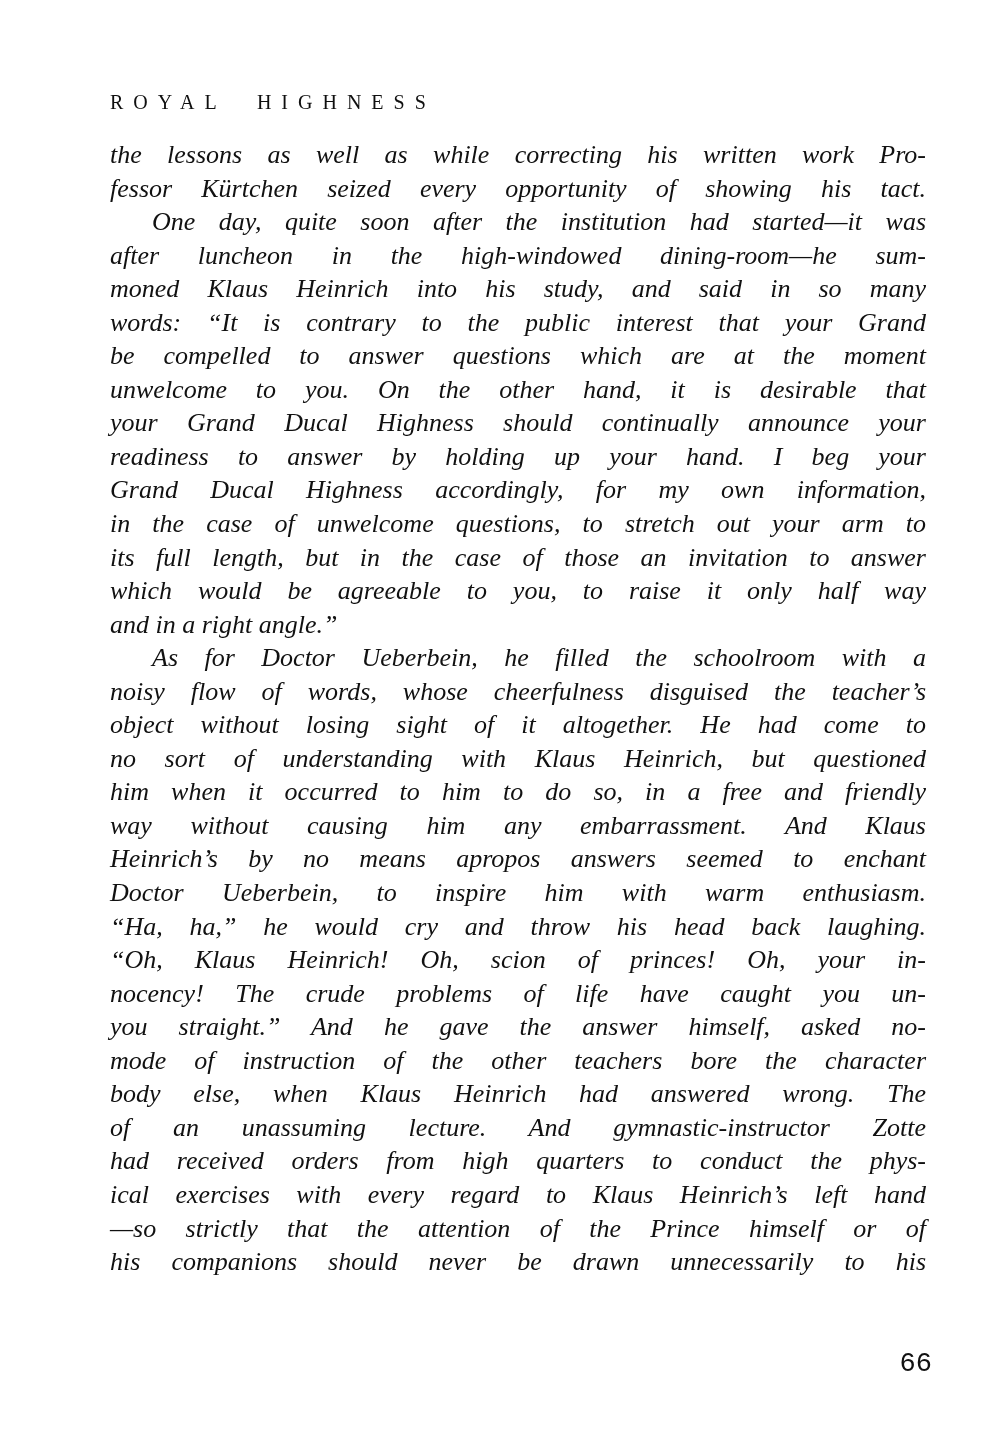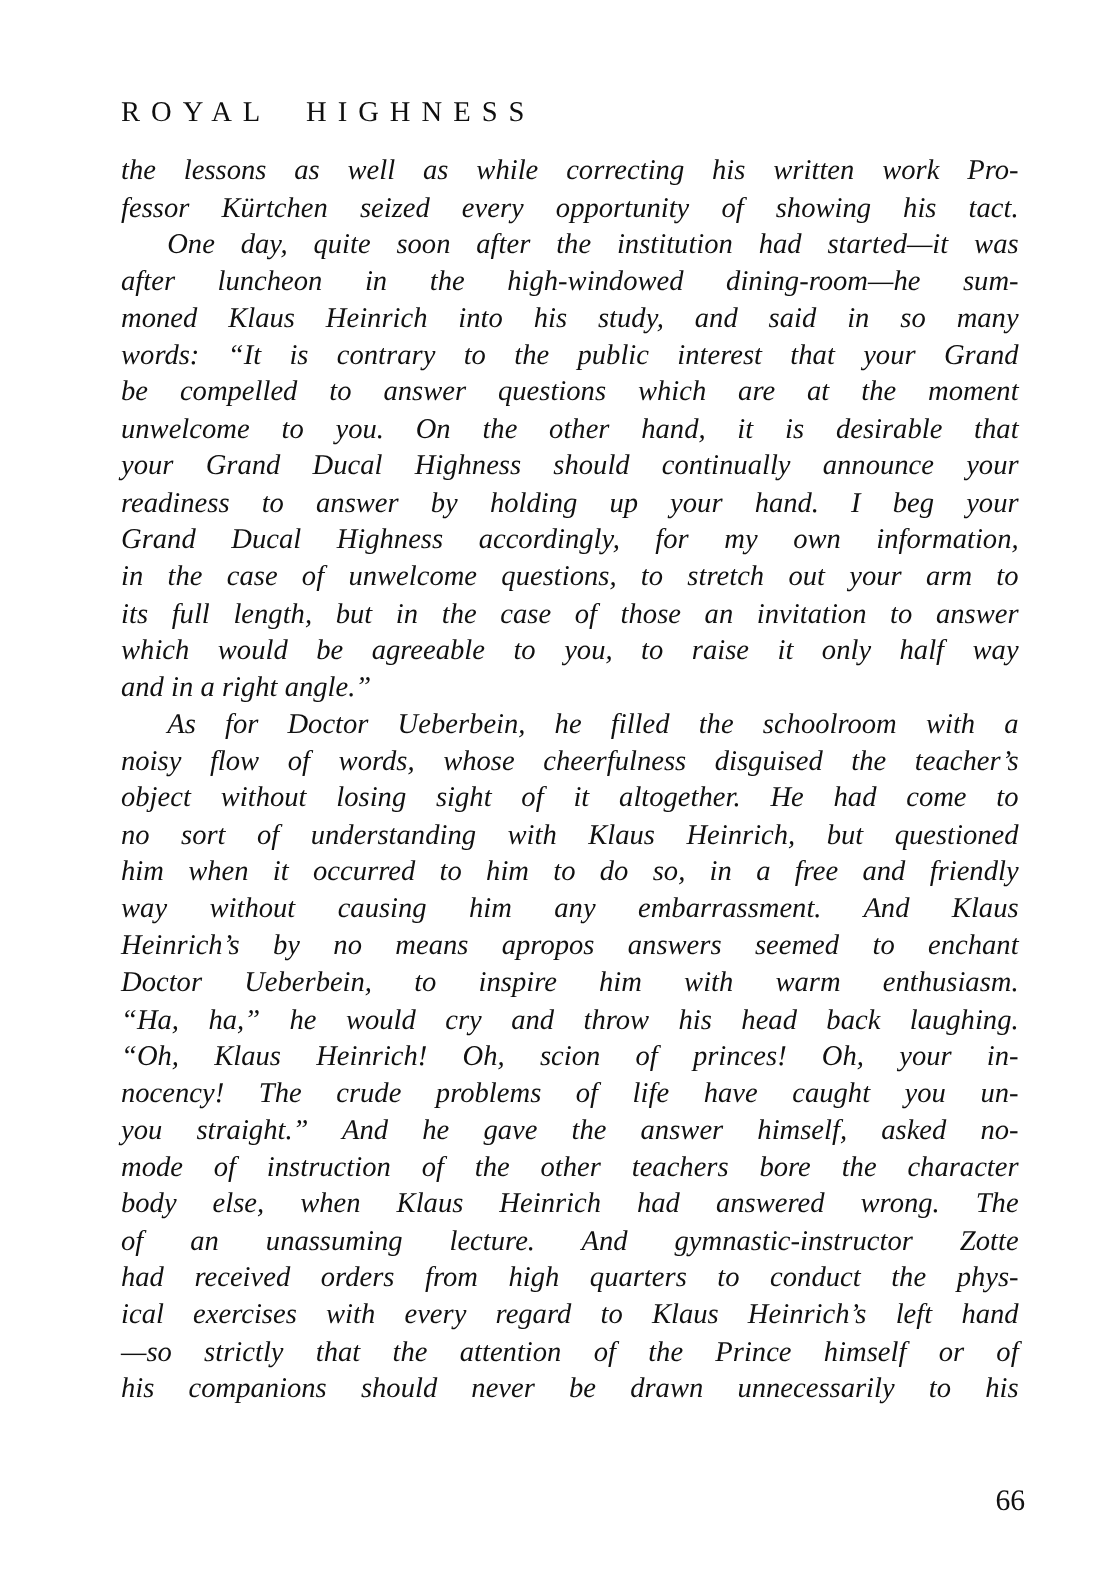--- a/index.html
+++ b/index.html
@@ -13,21 +13,21 @@
     color: #0f0f0f;
   }
   .content {
     position: absolute;
     left: 110px;
     top: 86px;
     width: 816px;
   }
   .running-header {
     margin: 0 0 20px 0;
-    font-size: 26px;
+    font-size: 20px;
     font-weight: normal;
     letter-spacing: 10px;
     word-spacing: 16px;
     line-height: 32px;
     color: #0f0f0f;
   }
   .paragraph { margin: 0; padding: 0; font-style: italic; }
   .line {
     font-size: 26px;
     line-height: 33.55px;
@@ -44,20 +44,21 @@
   }
   .folio {
     position: absolute;
     top: 1348px;
     left: 110px;
     width: 822px;
     text-align: right;
     font-size: 27px;
     line-height: 33px;
     color: #111111;
+    font-family: Liberation Mono, monospace;
   }
 </style>
 </head>
 <body>
 
 <div class="page">
   <div class="content">
     <h1 class="running-header">ROYAL HIGHNESS</h1>
     <div id="paragraphs">
         <div class="paragraph">

